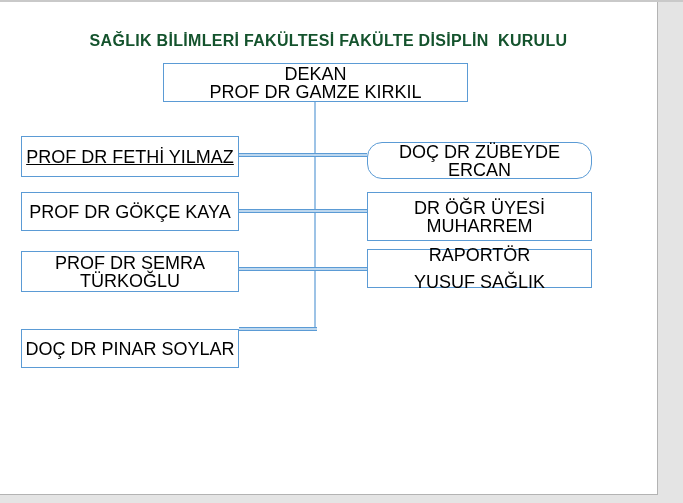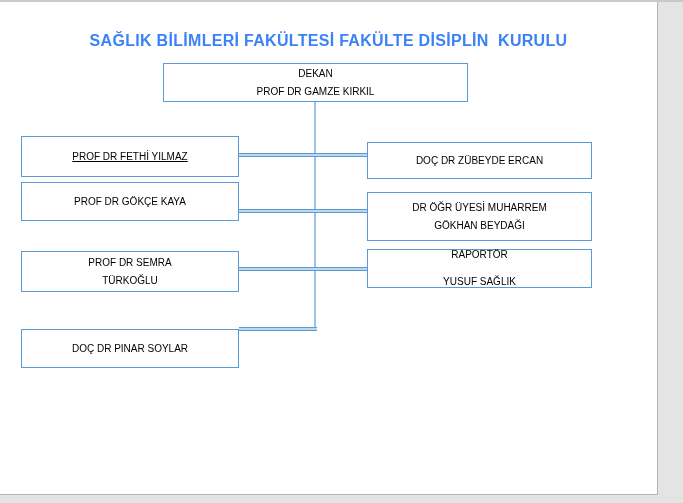--- a/index.html
+++ b/index.html
@@ -29,44 +29,44 @@
     border-bottom: 1px solid #b3b3b3;
   }
   .doc-title {
     position: absolute;
     left: 0; top: 30px;
     width: 100%;
     text-align: center;
     font-size: 16px;
     font-weight: bold;
     letter-spacing: 0.3px;
-    color: #3b82f6;
+    color: #14532d;
     white-space: pre;
   }
   .box {
     position: absolute;
     box-sizing: border-box;
     border: 1.5px solid #5b9bd5;
     background: #ffffff;
     display: flex;
     flex-direction: column;
     align-items: center;
     justify-content: center;
     text-align: center;
-    font-size: 10px;
+    font-size: 18px;
     line-height: 18px;
     color: #000;
   }
   .box span { display: block; }
   .box-root  { left: 163px; top:  61px; width: 305px; height: 39px; }
   .box-l1    { left:  21px; top: 134px; width: 218px; height: 41px; text-decoration: underline; }
-  .box-l2    { left:  21px; top: 180px; width: 218px; height: 39px; }
+  .box-l2    { left:  21px; top: 190px; width: 218px; height: 39px; }
   .box-l3    { left:  21px; top: 249px; width: 218px; height: 41px; }
   .box-l4    { left:  21px; top: 308px; width: 218px; height: 39px; margin-top: 19px; }
-  .box-r1    { left: 367px; top: 140px; width: 225px; height: 37px; }
+  .box-r1    { left: 367px; top: 140px; width: 225px; height: 37px; border-radius: 15px; }
   .box-r2    { left: 367px; top: 190px; width: 225px; height: 49px; }
   .box-r3    { left: 367px; top: 247px; width: 225px; height: 39px; gap: 9px; }
   .vline {
     position: absolute;
     left: 314px; top: 100px;
     width: 2px; height: 229px;
     background: #9dc3e6;
   }
   .hconn {
     position: absolute;
@@ -112,20 +112,19 @@
   </div>
   <div class="box box-l4">
     <span>DOÇ DR PINAR SOYLAR</span>
   </div>
 
   <div class="box box-r1">
     <span>DOÇ DR ZÜBEYDE ERCAN</span>
   </div>
   <div class="box box-r2">
     <span>DR ÖĞR ÜYESİ MUHARREM</span>
-    <span>GÖKHAN BEYDAĞI</span>
   </div>
   <div class="box box-r3">
     <span>RAPORTÖR</span>
     <span>YUSUF SAĞLIK</span>
   </div>
 
 </div>
 
 </body></html>

